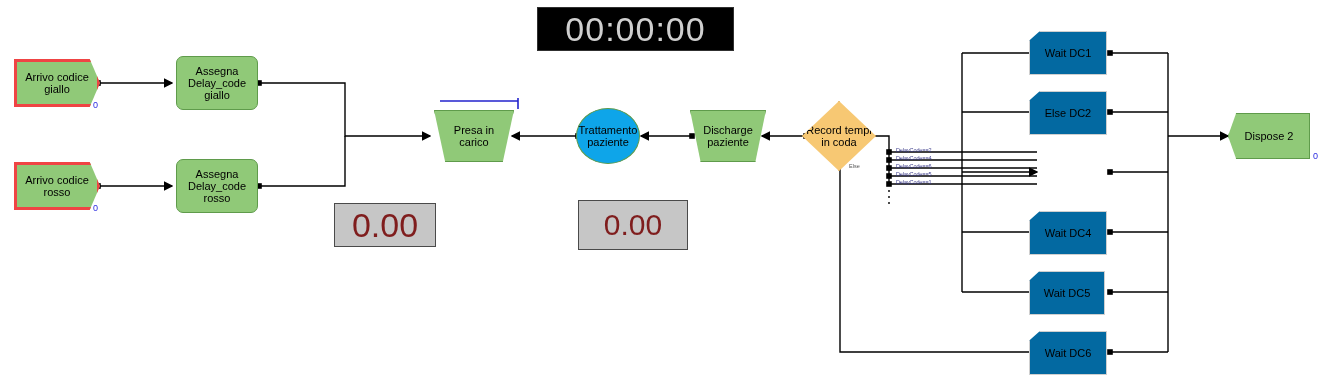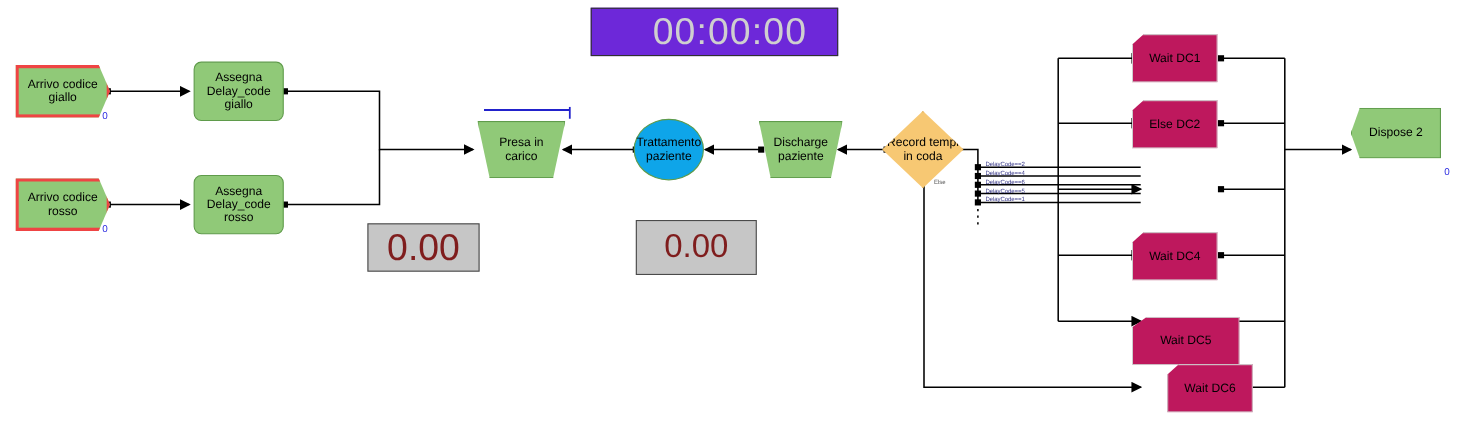--- a/index.html
+++ b/index.html
@@ -71,47 +71,46 @@
     border-radius: 50%;
   }
   
   .shape-diamond {
     background: #f7c873;
     border: 1px solid #d9a64e;
     clip-path: polygon(50% 0, 100% 50%, 50% 100%, 0 50%);
   }
   
   .shape-wait {
-    background: #be185d;
+    background: #0369a1;
     border: 1px solid #cfcfcf;
     clip-path: polygon(14% 0, 100% 0, 100% 100%, 0 100%, 0 22%);
     font-size: 11px;
   }
   
   .counter {
     position: absolute;
     color: #2a2ae0;
     font-size: 9px;
     font-family: "Liberation Sans", sans-serif;
     z-index: 4;
   }
   
   .clock-display {
     position: absolute;
-    background: #6d28d9;
+    background: #000000;
     border: 1px solid #303030;
     color: #cfcfcf;
     font-family: "Liberation Sans", sans-serif;
     font-size: 34px;
     letter-spacing: 1px;
     display: flex;
     align-items: center;
     justify-content: center;
     z-index: 5;
-    padding-left: 28px;
   }
   
   .value-display {
     position: absolute;
     background: #c6c6c6;
     border: 1px solid #4a4a4a;
     color: #7f1d1d;
     font-family: "Liberation Sans", sans-serif;
     display: flex;
     align-items: center;
@@ -249,19 +248,19 @@
 
   <div class="branch-label" style="left:896px; top:147px;">DelayCode==2</div>
   <div class="branch-label" style="left:896px; top:155px;">DelayCode==4</div>
   <div class="branch-label" style="left:896px; top:163px;">DelayCode==6</div>
   <div class="branch-label" style="left:896px; top:171px;">DelayCode==5</div>
   <div class="branch-label" style="left:896px; top:179px;">DelayCode==1</div>
 
   <div class="node shape-wait" style="left:1029px; top:31px; width:78px; height:44px;">Wait DC1</div>
   <div class="node shape-wait" style="left:1029px; top:91px; width:78px; height:44px;">Else DC2</div>
   <div class="node shape-wait" style="left:1029px; top:211px; width:78px; height:44px;">Wait DC4</div>
-  <div class="node shape-wait" style="left:1029px; top:271px; width:98px; height:44px;margin-top:17px;">Wait DC5</div>
-  <div class="node shape-wait" style="left:1029px; top:331px; width:78px; height:44px;margin-left:32px;">Wait DC6</div>
-
-  <div class="node shape-dispose" style="left:1228px; top:98px; width:82px; height:46px;">Dispose 2</div>
+  <div class="node shape-wait" style="left:1029px; top:271px; width:76px; height:44px;">Wait DC5</div>
+  <div class="node shape-wait" style="left:1029px; top:331px; width:78px; height:44px;">Wait DC6</div>
+
+  <div class="node shape-dispose" style="left:1228px; top:113px; width:82px; height:46px;">Dispose 2</div>
   <div class="counter" style="left:1313px; top:151px;">0</div>
 
 </div>
 
 </body></html>

